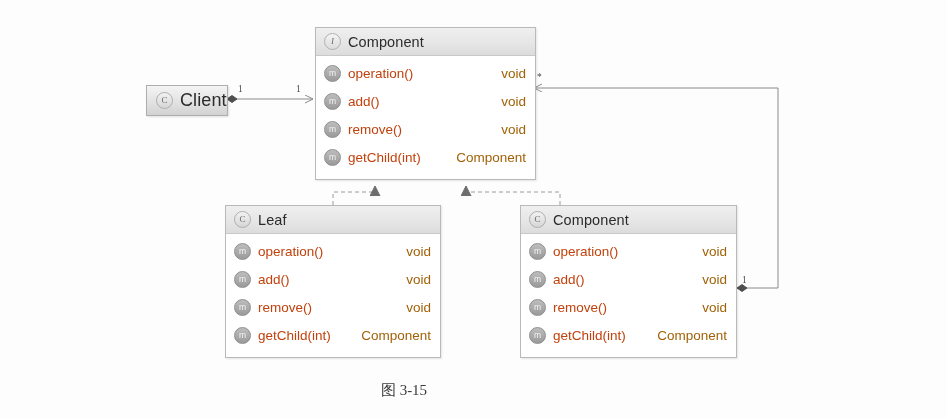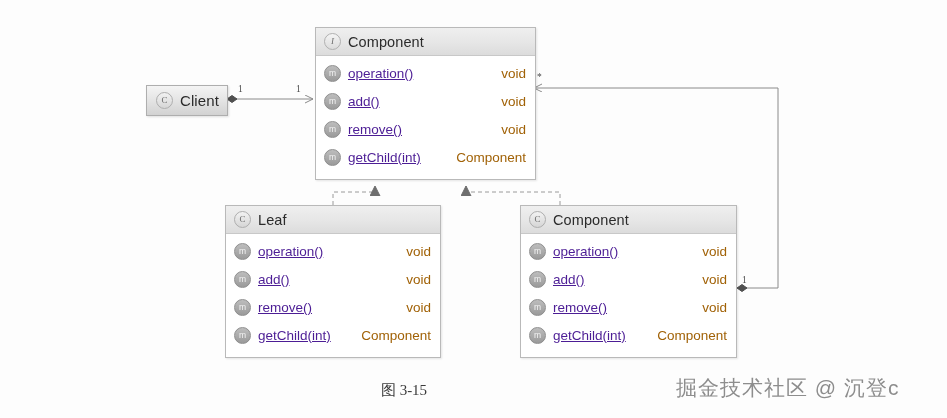--- a/index.html
+++ b/index.html
@@ -56,24 +56,23 @@
   }
   .uml-row {
     display: flex;
     align-items: center;
     height: 28px;
     padding: 0 9px 0 8px;
     box-sizing: border-box;
   }
   .uml-row .m-name {
     font-size: 13.5px;
-    color: #4c1d95;
+    color: #c2410c;
     margin-left: 7px;
     white-space: nowrap;
-    text-decoration: underline;
   }
   .uml-row .m-type {
     font-size: 13.5px;
     color: #a16207;
     margin-left: auto;
     white-space: nowrap;
   }
 
   
   .badge {
@@ -112,21 +111,21 @@
     position: absolute;
     box-sizing: border-box;
     border: 1px solid #aeaeae;
     background: linear-gradient(to bottom, #f4f4f4 0%, #e4e4e4 50%, #d2d2d2 100%);
     box-shadow: 1px 1px 2px rgba(0,0,0,0.12);
     display: flex;
     align-items: center;
     padding-left: 9px;
     z-index: 5;
   }
-  #client-box .uml-title { font-size: 15px; }
+  #client-box .uml-title { font-size: 18px; }
 
   
   .edge-label {
     position: absolute;
     font-size: 9.5px;
     color: #4a4a4a;
     font-family: "Liberation Serif", serif;
     z-index: 6;
     white-space: nowrap;
   }
@@ -294,15 +293,14 @@
       </div>
     </div>
   </div>
 
   <div class="edge-label" style="left:238px; top:84px;">1</div>
   <div class="edge-label" style="left:296px; top:84px;">1</div>
   <div class="edge-label" style="left:537px; top:72px;">*</div>
   <div class="edge-label" style="left:742px; top:275px;">1</div>
 
   <div id="figure-caption">图 3-15</div>
-  <div id="watermark">掘金技术社区 @ 沉登c</div>
 
 </div>
 
 </body></html>

